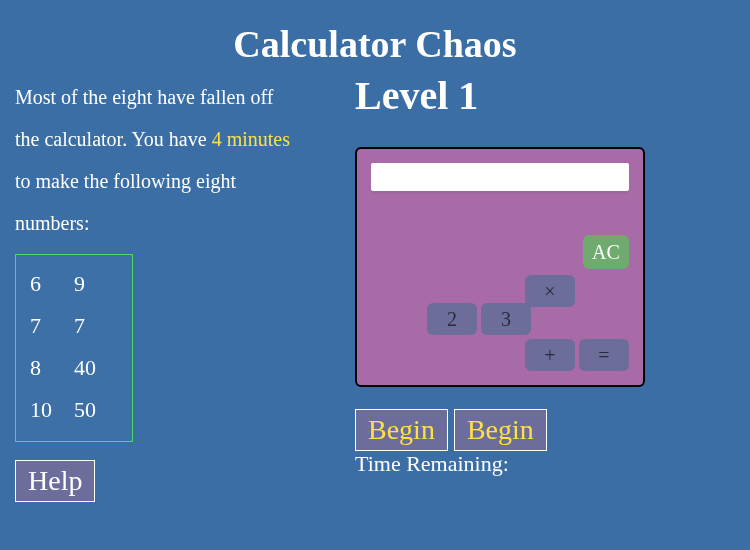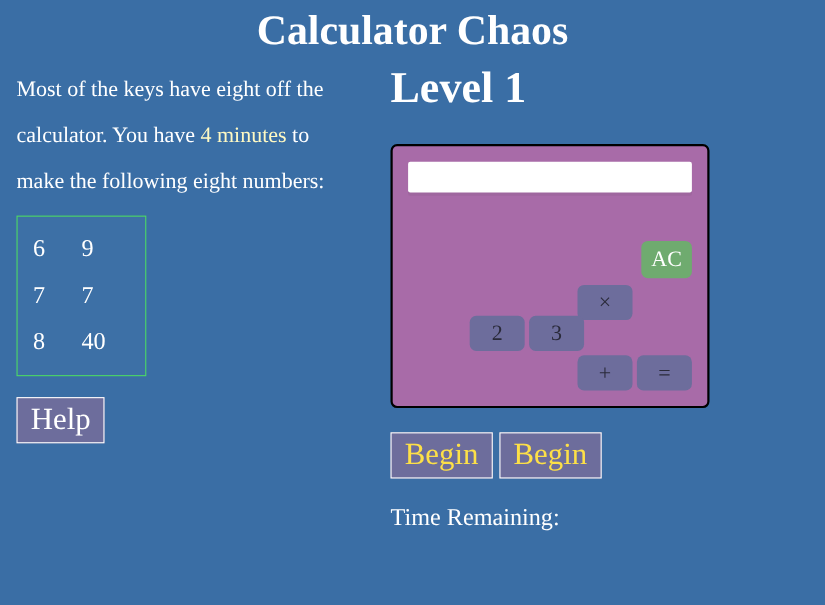--- a/index.html
+++ b/index.html
@@ -8,36 +8,36 @@
     color: #fff;
     font-family: Georgia, 'Times New Roman', serif;
     width: 750px;
     height: 550px;
     overflow: hidden;
   }
   .title {
     text-align: center;
     font-size: 38px;
     font-weight: bold;
-    padding-top: 6px;
+    padding-top: 22px;
     padding-bottom: 10px;
   }
   .container {
     display: flex;
     padding: 0 15px;
   }
   .left {
     width: 340px;
     padding-right: 60px;
   }
   .instructions {
     font-size: 20px;
     line-height: 2.1;
   }
-  .time-highlight { color: #fef9c3; }
+  .time-highlight { color: #fde047; }
   .targets {
     border: 1px solid #4cd964;
     background: rgba(255,255,255,0.02);
     margin-top: 10px;
     padding: 8px 14px 10px 14px;
     display: inline-block;
   }
   .targets table { border-collapse: collapse; }
   .targets td {
     font-size: 22px;
@@ -112,50 +112,53 @@
     background: #6d6d9c;
     border: 1px solid #fff;
     color: #fde047;
     font-size: 28px;
     font-family: inherit;
     padding: 4px 12px;
     margin-right: 6px;
     cursor: pointer;
   }
   .time-row {
-    margin-top: 22px;
     font-size: 22px;
   }
 </style>
 </head>
 <body>
 
 <div class="title">Calculator Chaos</div>
 
 <div class="container">
 
   <div class="left">
     <div class="instructions">
-      <span>Most of the keys have eight off the calculator. You have </span><span class="time-highlight">4 minutes</span><span> to make the following eight numbers:</span>
+      <span>Most of the eight have fallen off the calculator. You have </span><span class="time-highlight">4 minutes</span><span> to make the following eight numbers:</span>
     </div>
 
     <div class="targets">
       <table>
         <tbody>
             <tr>
           <td>6</td>
           <td>9</td>
         </tr>
         <tr>
           <td>7</td>
           <td>7</td>
         </tr>
         <tr>
           <td>8</td>
           <td>40</td>
+        </tr>
+        <tr>
+          <td>10</td>
+          <td>50</td>
         </tr>
       </tbody>
         </table>
     </div>
 
     <div>
       <button class="help-btn">Help</button>
     </div>
   </div>
 

